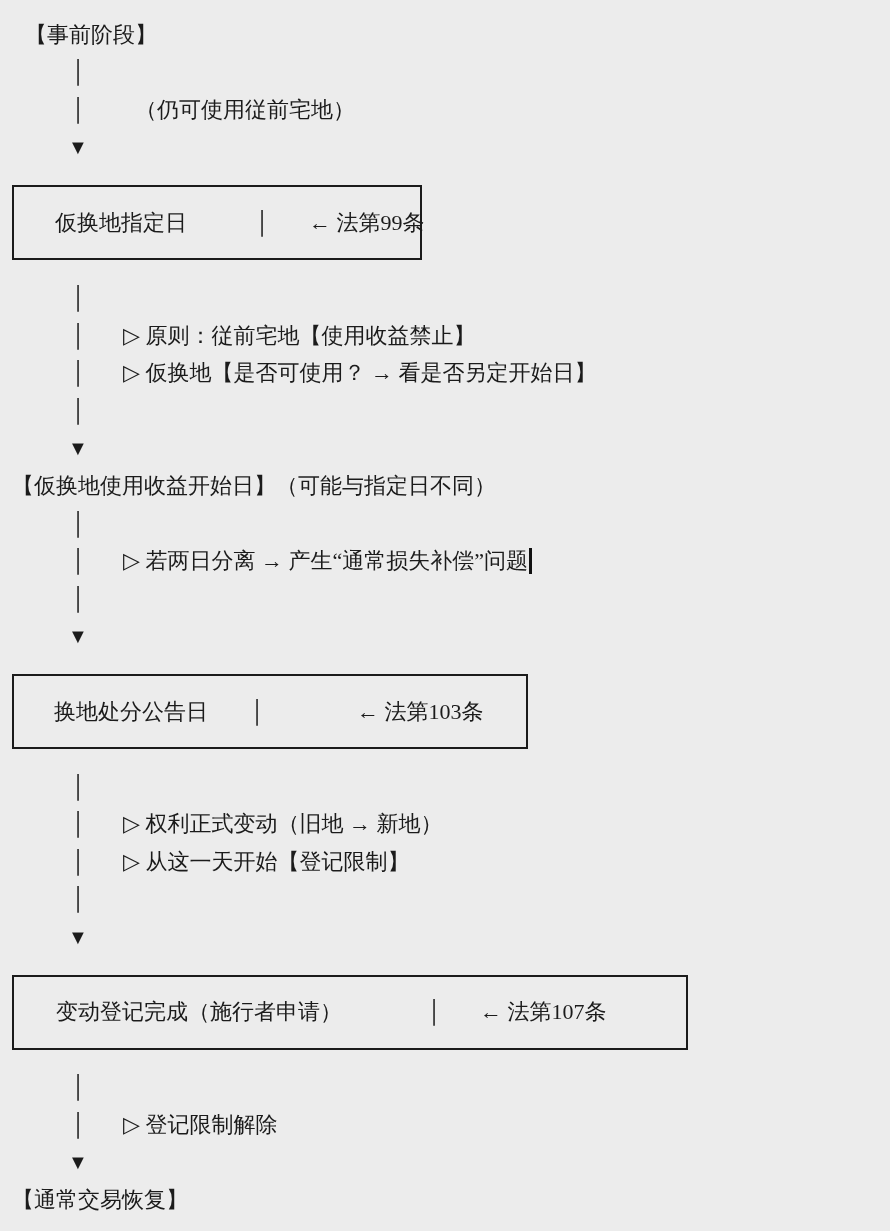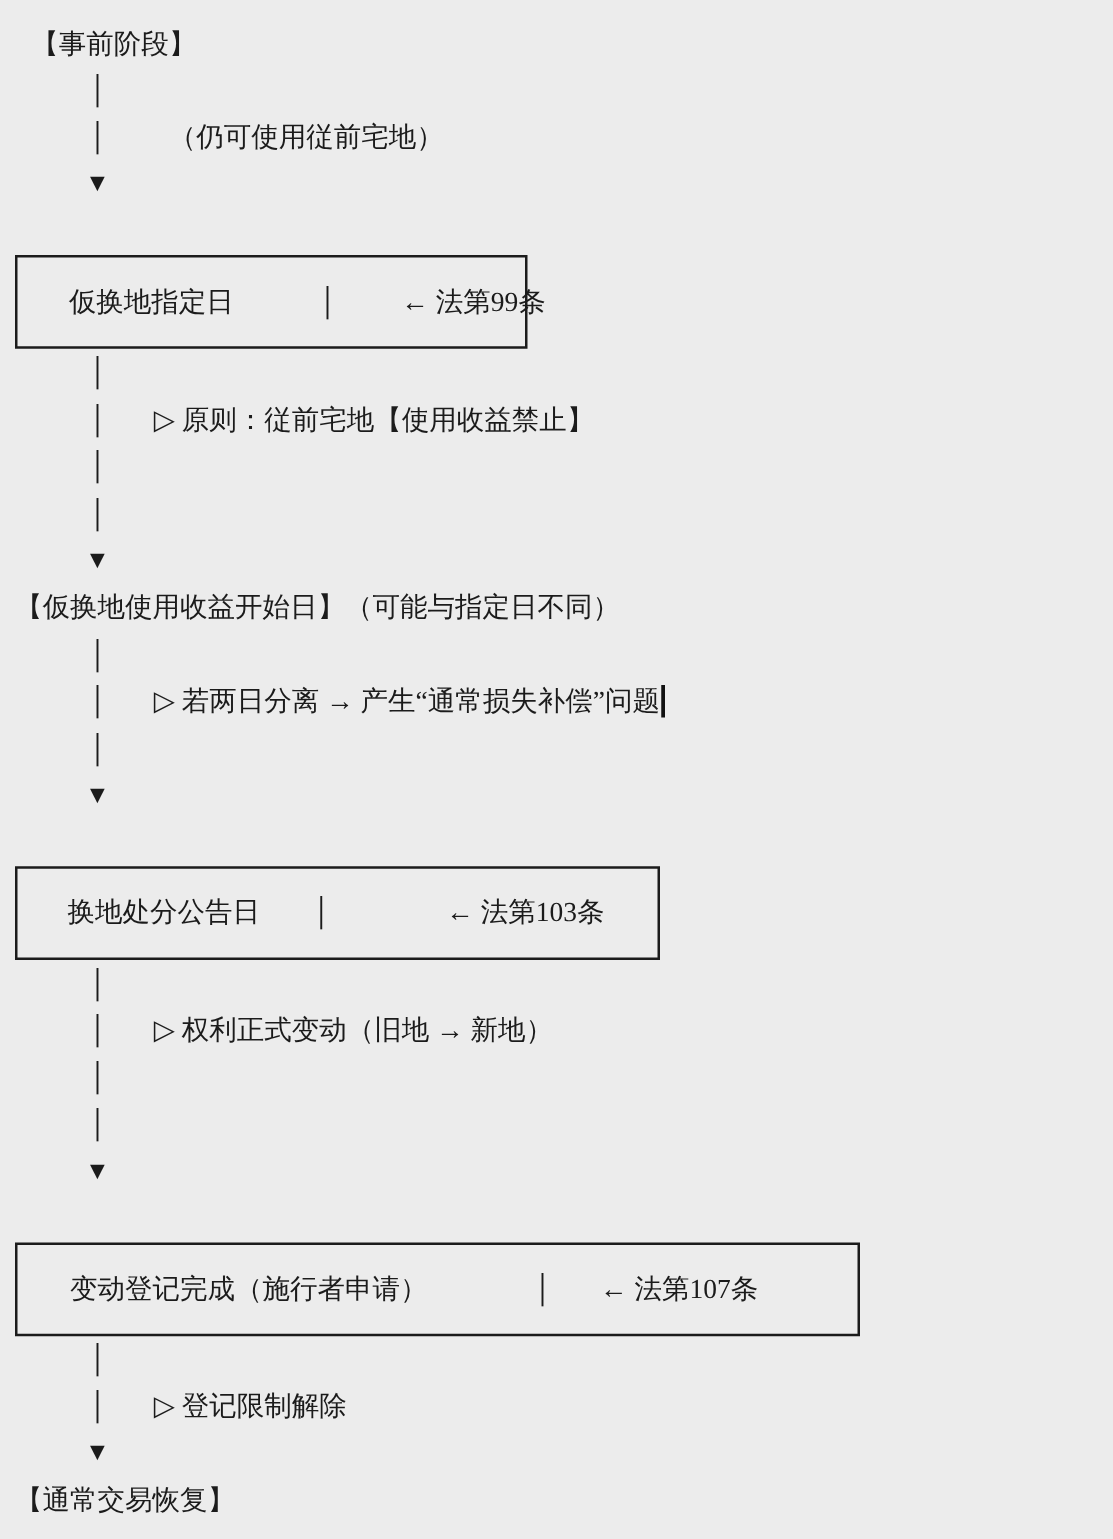--- a/index.html
+++ b/index.html
@@ -28,21 +28,21 @@
     width: 22px;
     margin-left: 55px;
     text-align: center;
   }
   .arrow { font-size: 20px; }
   .note { margin-left: 34px; }
   .note-paren { margin-left: 46px; font-family: Liberation Mono, monospace; }
   .box-wrap {
     height: 112.8px;
     display: flex;
-    align-items: flex-end;
+    align-items: center;
   }
   .box {
     box-sizing: border-box;
     height: 75px;
     border: 2px solid #1b1b1b;
     display: flex;
     align-items: center;
     white-space: nowrap;
     overflow: visible;
     flex: none;
@@ -82,35 +82,36 @@
   </div>
 
   <div class="line">
     <span class="bar arrow">▼</span>
   </div>
 
   <div class="box-wrap">
     <div class="box" style="width:410px">
       <span class="box-title" style="margin-left:41px">仮换地指定日</span>
       <span class="box-sep" style="margin-left:64px">│</span>
-      <span class="box-ref" style="margin-left:48px">← 法第99条</span>
+      <span class="box-ref" style="margin-left:36px">← 法第99条</span>
     </div>
   </div>
 
   <div class="line">
     <span class="bar">│</span>
   </div>
 
   <div class="line">
     <span class="bar">│</span>
     <span class="note">▷ 原则：従前宅地【使用收益禁止】</span>
   </div>
 
   <div class="line">
     <span class="bar">│</span>
+    <span class="note">▷ 仮换地【是否可使用？ → 看是否另定开始日】</span>
   </div>
 
   <div class="line">
     <span class="bar">│</span>
   </div>
 
   <div class="line">
     <span class="bar arrow">▼</span>
   </div>
 
@@ -148,20 +149,21 @@
     <span class="bar">│</span>
   </div>
 
   <div class="line">
     <span class="bar">│</span>
     <span class="note">▷ 权利正式变动（旧地 → 新地）</span>
   </div>
 
   <div class="line">
     <span class="bar">│</span>
+    <span class="note">▷ 从这一天开始【登记限制】</span>
   </div>
 
   <div class="line">
     <span class="bar">│</span>
   </div>
 
   <div class="line">
     <span class="bar arrow">▼</span>
   </div>
 

